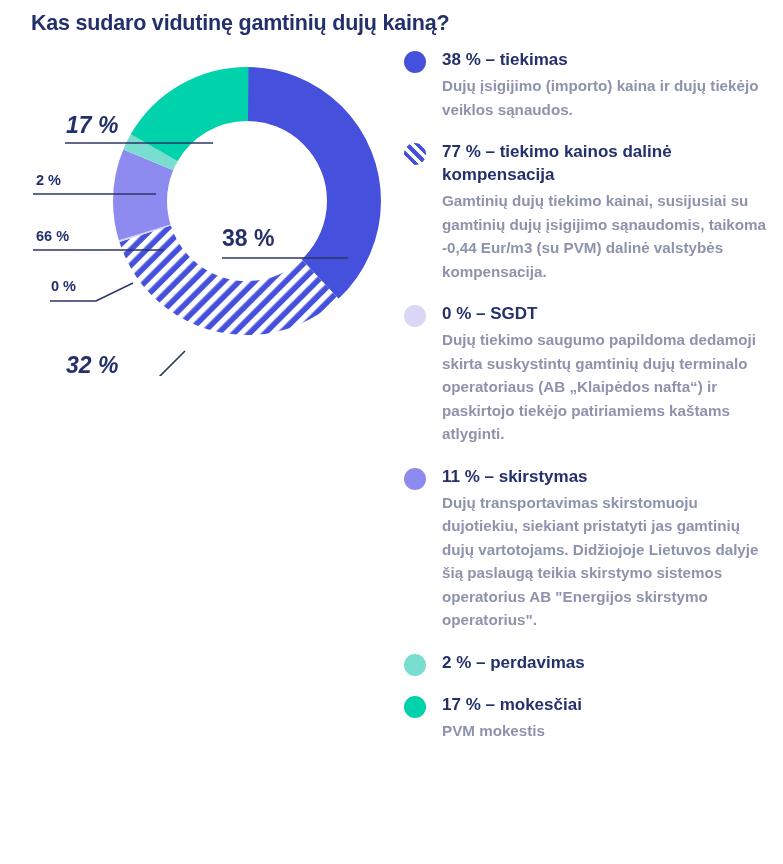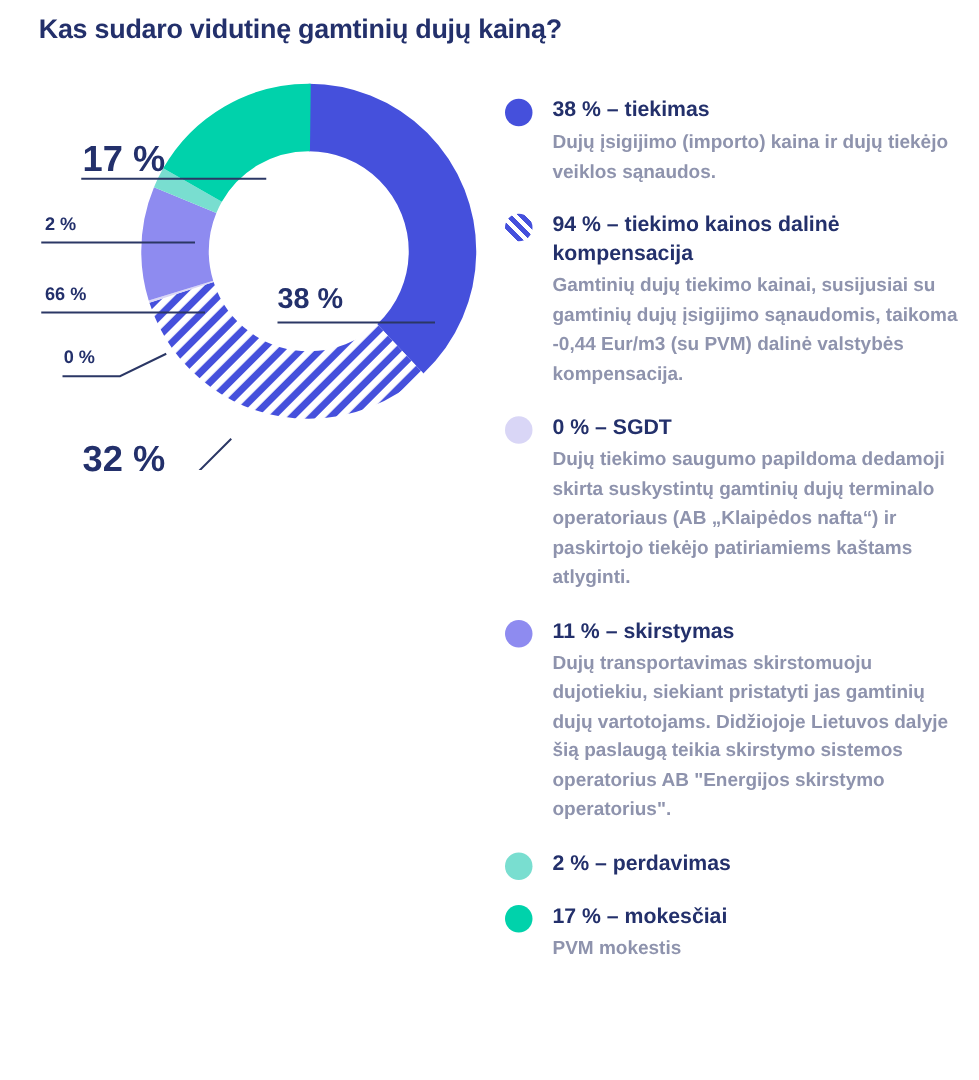--- a/index.html
+++ b/index.html
@@ -45,35 +45,35 @@
     left: 0;
     top: 0;
   }
   
   .callout {
     position: absolute;
     color: #23306b;
     font-weight: bold;
     white-space: nowrap;
   }
-  .callout.big  { font-size: 29px; }
+  .callout.big  { font-size: 23px; font-style: italic; }
   .callout.small{ font-size: 14.5px; }
 
   .c-17 { left: 66px;  top: 66px; }
   .c-2  { left: 36px;  top: 126px; }
   .c-11 { left: 36px;  top: 182px; }
   .c-0  { left: 51px;  top: 232px; }
   .c-32 { left: 66px;  top: 306px; }
   .c-38 { left: 222px; top: 179px; font-size: 23px; }
 
   
   .legend {
     position: absolute;
     left: 404px;
-    top: 76px;
+    top: 48px;
     width: 372px;
   }
   .legend-item {
     position: relative;
     padding-left: 38px;
     margin-bottom: 19px;
   }
   .legend-marker {
     position: absolute;
     left: 0;
@@ -148,21 +148,21 @@
   <div class="legend">
 
     <div class="legend-item">
       <span class="legend-marker" style="background:#4550dc;"></span>
       <div class="legend-title">38 % – tiekimas</div>
       <div class="legend-desc">Dujų įsigijimo (importo) kaina ir dujų tiekėjo veiklos sąnaudos.</div>
     </div>
 
     <div class="legend-item">
       <span class="legend-marker" style="background:repeating-linear-gradient(45deg,#4550dc 0 3.6px,#ffffff 3.6px 7.4px);"></span>
-      <div class="legend-title">94 % – tiekimo kainos dalinė kompensacija</div>
+      <div class="legend-title">77 % – tiekimo kainos dalinė kompensacija</div>
       <div class="legend-desc">Gamtinių dujų tiekimo kainai, susijusiai su gamtinių dujų įsigijimo sąnaudomis, taikoma -0,44 Eur/m3 (su PVM) dalinė valstybės kompensacija.</div>
     </div>
 
     <div class="legend-item">
       <span class="legend-marker" style="background:#d9d6f6;"></span>
       <div class="legend-title">0 % – SGDT</div>
       <div class="legend-desc">Dujų tiekimo saugumo papildoma dedamoji skirta suskystintų gamtinių dujų terminalo operatoriaus (AB „Klaipėdos nafta“) ir paskirtojo tiekėjo patiriamiems kaštams atlyginti.</div>
     </div>
 
     <div class="legend-item">

